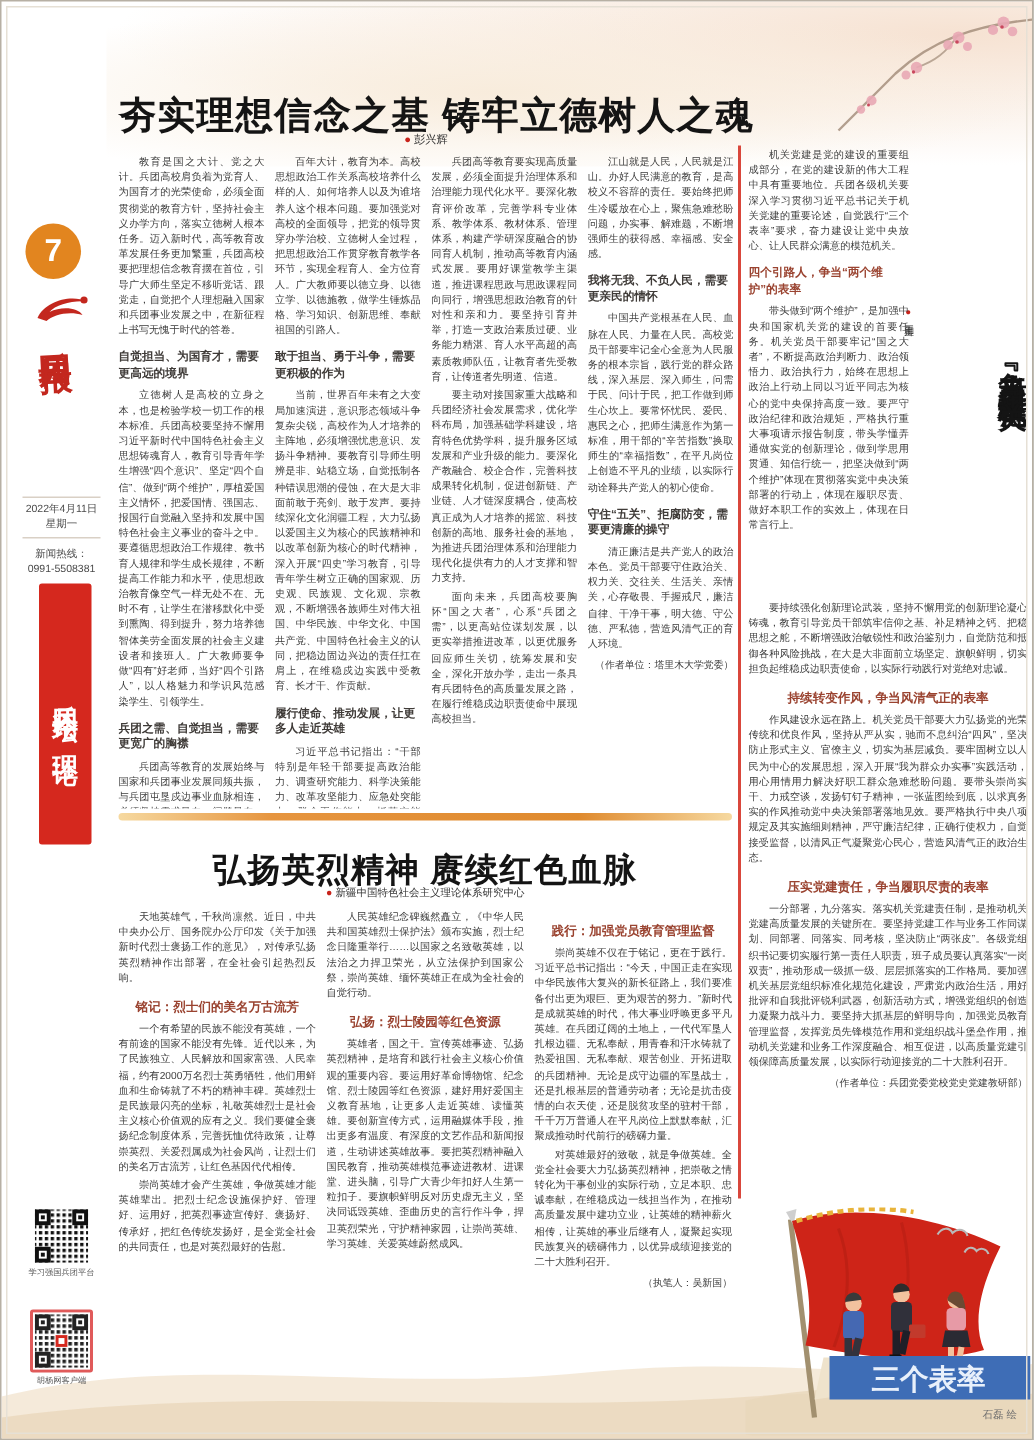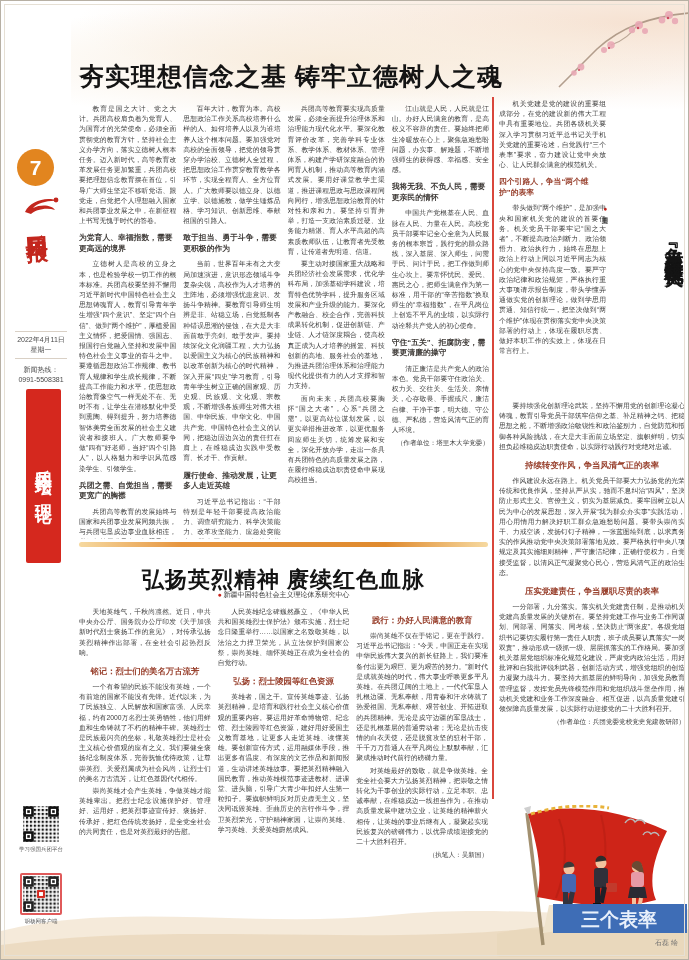--- a/index.html
+++ b/index.html
@@ -177,24 +177,27 @@
             <rect x="4" y="23" width="2" height="2"></rect>
         </g>
         <rect x="11.5" y="11.5" width="6" height="6" fill="#d5281e"></rect>
         <rect x="13" y="13" width="3" height="3" fill="#fff"></rect>
       </svg>
       <div class="qrcap">胡杨网客户端</div>
     </div>
   </aside>
 
   <h1 class="a1-title">夯实理想信念之基 铸牢立德树人之魂</h1>
+  <div class="byline b1">
+    <span class="dot">●</span><span>彭兴辉</span>
+  </div>
   <div class="cols a1-cols">
     <div class="col">
         <p class="blk-p">教育是国之大计、党之大计。兵团高校肩负着为党育人、为国育才的光荣使命，必须全面贯彻党的教育方针，坚持社会主义办学方向，落实立德树人根本任务。迈入新时代，高等教育改革发展任务更加繁重，兵团高校要把理想信念教育摆在首位，引导广大师生坚定不移听党话、跟党走，自觉把个人理想融入国家和兵团事业发展之中，在新征程上书写无愧于时代的答卷。</p>
-        <div class="blk-h">为党育人、幸福指数，需要更高远的境界</div>
+        <div class="blk-h">自觉担当、为国育才，需要更高远的境界</div>
         <p class="blk-p">立德树人是高校的立身之本，也是检验学校一切工作的根本标准。兵团高校要坚持不懈用习近平新时代中国特色社会主义思想铸魂育人，教育引导青年学生增强“四个意识”、坚定“四个自信”、做到“两个维护”，厚植爱国主义情怀，把爱国情、强国志、报国行自觉融入坚持和发展中国特色社会主义事业的奋斗之中。要遵循思想政治工作规律、教书育人规律和学生成长规律，不断提高工作能力和水平，使思想政治教育像空气一样无处不在、无时不有，让学生在潜移默化中受到熏陶、得到提升，努力培养德智体美劳全面发展的社会主义建设者和接班人。广大教师要争做“四有”好老师，当好“四个引路人”，以人格魅力和学识风范感染学生、引领学生。</p>
         <div class="blk-h">兵团之需、自觉担当，需要更宽广的胸襟</div>
         <p class="blk-p">兵团高等教育的发展始终与国家和兵团事业发展同频共振，与兵团屯垦戍边事业血脉相连，必须坚持需求导向、问题导向，在服务大局中找准定位、彰显作为。</p>
       </div>
     <div class="col">
         <p class="blk-p">百年大计，教育为本。高校思想政治工作关系高校培养什么样的人、如何培养人以及为谁培养人这个根本问题。要加强党对高校的全面领导，把党的领导贯穿办学治校、立德树人全过程，把思想政治工作贯穿教育教学各环节，实现全程育人、全方位育人。广大教师要以德立身、以德立学、以德施教，做学生锤炼品格、学习知识、创新思维、奉献祖国的引路人。</p>
         <div class="blk-h">敢于担当、勇于斗争，需要更积极的作为</div>
         <p class="blk-p">当前，世界百年未有之大变局加速演进，意识形态领域斗争复杂尖锐，高校作为人才培养的主阵地，必须增强忧患意识、发扬斗争精神。要教育引导师生明辨是非、站稳立场，自觉抵制各种错误思潮的侵蚀，在大是大非面前敢于亮剑、敢于发声。要持续深化文化润疆工程，大力弘扬以爱国主义为核心的民族精神和以改革创新为核心的时代精神，深入开展“四史”学习教育，引导青年学生树立正确的国家观、历史观、民族观、文化观、宗教观，不断增强各族师生对伟大祖国、中华民族、中华文化、中国共产党、中国特色社会主义的认同，把稳边固边兴边的责任扛在肩上，在维稳戍边实践中受教育、长才干、作贡献。</p>
         <div class="blk-h">履行使命、推动发展，让更多人走近英雄</div>
         <p class="blk-p">习近平总书记指出：“干部特别是年轻干部要提高政治能力、调查研究能力、科学决策能力、改革攻坚能力、应急处突能力、群众工作能力、抓落实能力。”</p>
@@ -226,21 +229,21 @@
         <div class="blk-hc">铭记：烈士们的美名万古流芳</div>
         <p class="blk-p">一个有希望的民族不能没有英雄，一个有前途的国家不能没有先锋。近代以来，为了民族独立、人民解放和国家富强、人民幸福，约有2000万名烈士英勇牺牲，他们用鲜血和生命铸就了不朽的精神丰碑。英雄烈士是民族最闪亮的坐标，礼敬英雄烈士是社会主义核心价值观的应有之义。我们要健全褒扬纪念制度体系，完善抚恤优待政策，让尊崇英烈、关爱烈属成为社会风尚，让烈士们的美名万古流芳，让红色基因代代相传。</p>
         <p class="blk-p">崇尚英雄才会产生英雄，争做英雄才能英雄辈出。把烈士纪念设施保护好、管理好、运用好，把英烈事迹宣传好、褒扬好、传承好，把红色传统发扬好，是全党全社会的共同责任，也是对英烈最好的告慰。</p>
       </div>
     <div class="col">
         <p class="blk-p">人民英雄纪念碑巍然矗立，《中华人民共和国英雄烈士保护法》颁布实施，烈士纪念日隆重举行……以国家之名致敬英雄，以法治之力捍卫荣光，从立法保护到国家公祭，崇尚英雄、缅怀英雄正在成为全社会的自觉行动。</p>
         <div class="blk-hc">弘扬：烈士陵园等红色资源</div>
         <p class="blk-p">英雄者，国之干。宣传英雄事迹、弘扬英烈精神，是培育和践行社会主义核心价值观的重要内容。要运用好革命博物馆、纪念馆、烈士陵园等红色资源，建好用好爱国主义教育基地，让更多人走近英雄、读懂英雄。要创新宣传方式，运用融媒体手段，推出更多有温度、有深度的文艺作品和新闻报道，生动讲述英雄故事。要把英烈精神融入国民教育，推动英雄模范事迹进教材、进课堂、进头脑，引导广大青少年扣好人生第一粒扣子。要旗帜鲜明反对历史虚无主义，坚决同诋毁英雄、歪曲历史的言行作斗争，捍卫英烈荣光，守护精神家园，让崇尚英雄、学习英雄、关爱英雄蔚然成风。</p>
       </div>
     <div class="col">
-        <div class="blk-hc">践行：办好人民满意的教育</div>
+        <div class="blk-hc">践行：加强党员教育管理监督</div>
         <p class="blk-p">崇尚英雄不仅在于铭记，更在于践行。习近平总书记指出：“今天，中国正走在实现中华民族伟大复兴的新长征路上，我们要准备付出更为艰巨、更为艰苦的努力。”新时代是成就英雄的时代，伟大事业呼唤更多平凡英雄。在兵团辽阔的土地上，一代代军垦人扎根边疆、无私奉献，用青春和汗水铸就了热爱祖国、无私奉献、艰苦创业、开拓进取的兵团精神。无论是戍守边疆的军垦战士，还是扎根基层的普通劳动者；无论是抗击疫情的白衣天使，还是脱贫攻坚的驻村干部，千千万万普通人在平凡岗位上默默奉献，汇聚成推动时代前行的磅礴力量。</p>
         <p class="blk-p">对英雄最好的致敬，就是争做英雄。全党全社会要大力弘扬英烈精神，把崇敬之情转化为干事创业的实际行动，立足本职、忠诚奉献，在维稳戍边一线担当作为，在推动高质量发展中建功立业，让英雄的精神薪火相传，让英雄的事业后继有人，凝聚起实现民族复兴的磅礴伟力，以优异成绩迎接党的二十大胜利召开。</p>
         <div class="blk-attr">（执笔人：吴新国）</div>
       </div>
   </div>
 
   <div class="red-vrule"></div>
   <div class="v-headline">争当『三个表率』建设模范机关</div>
   <div class="v-byline">
     <span class="dot">●</span><span>王玉卿</span>

